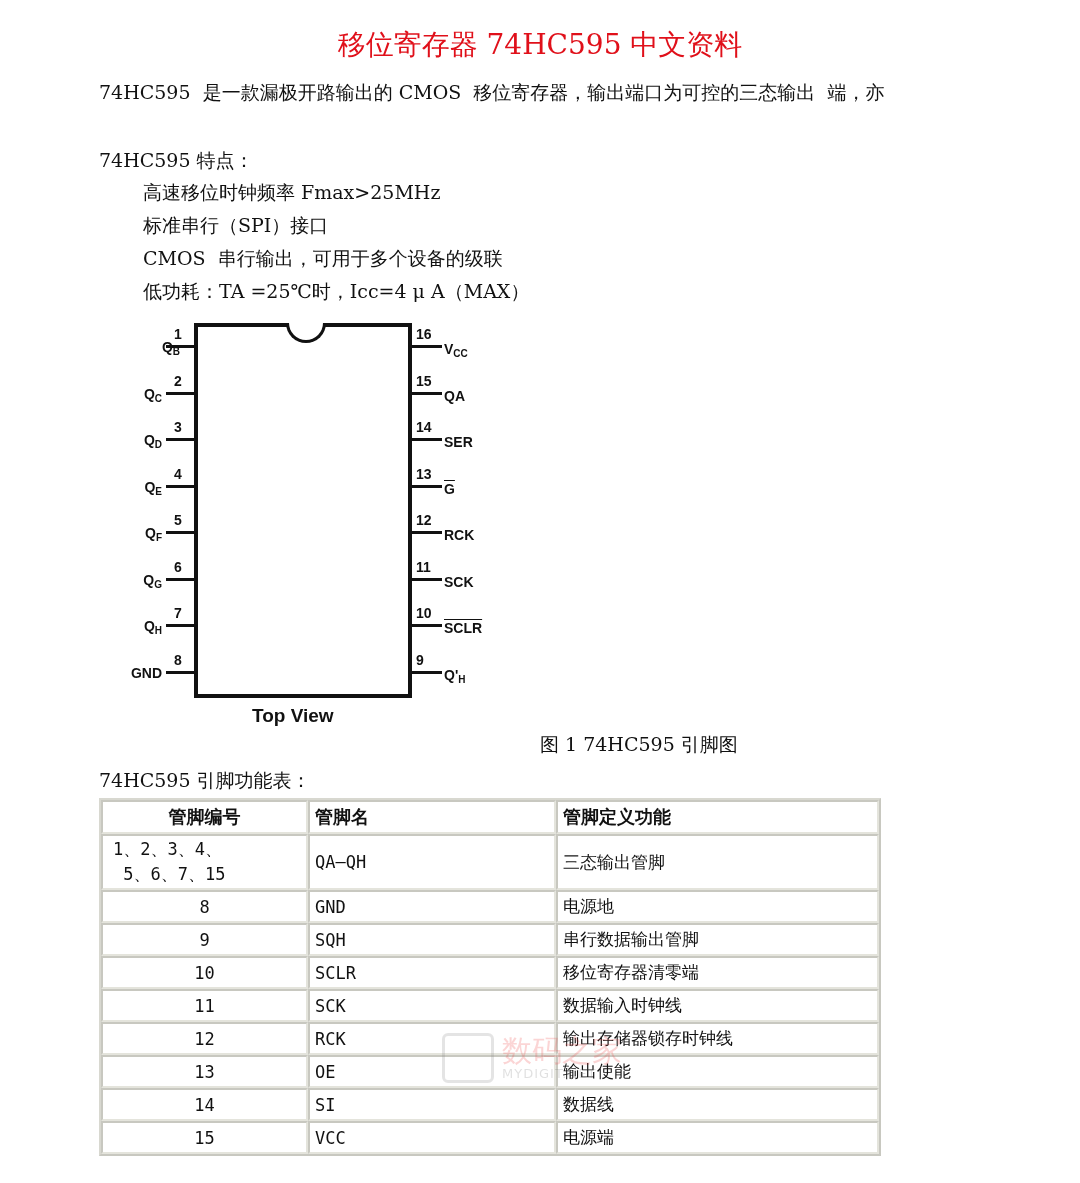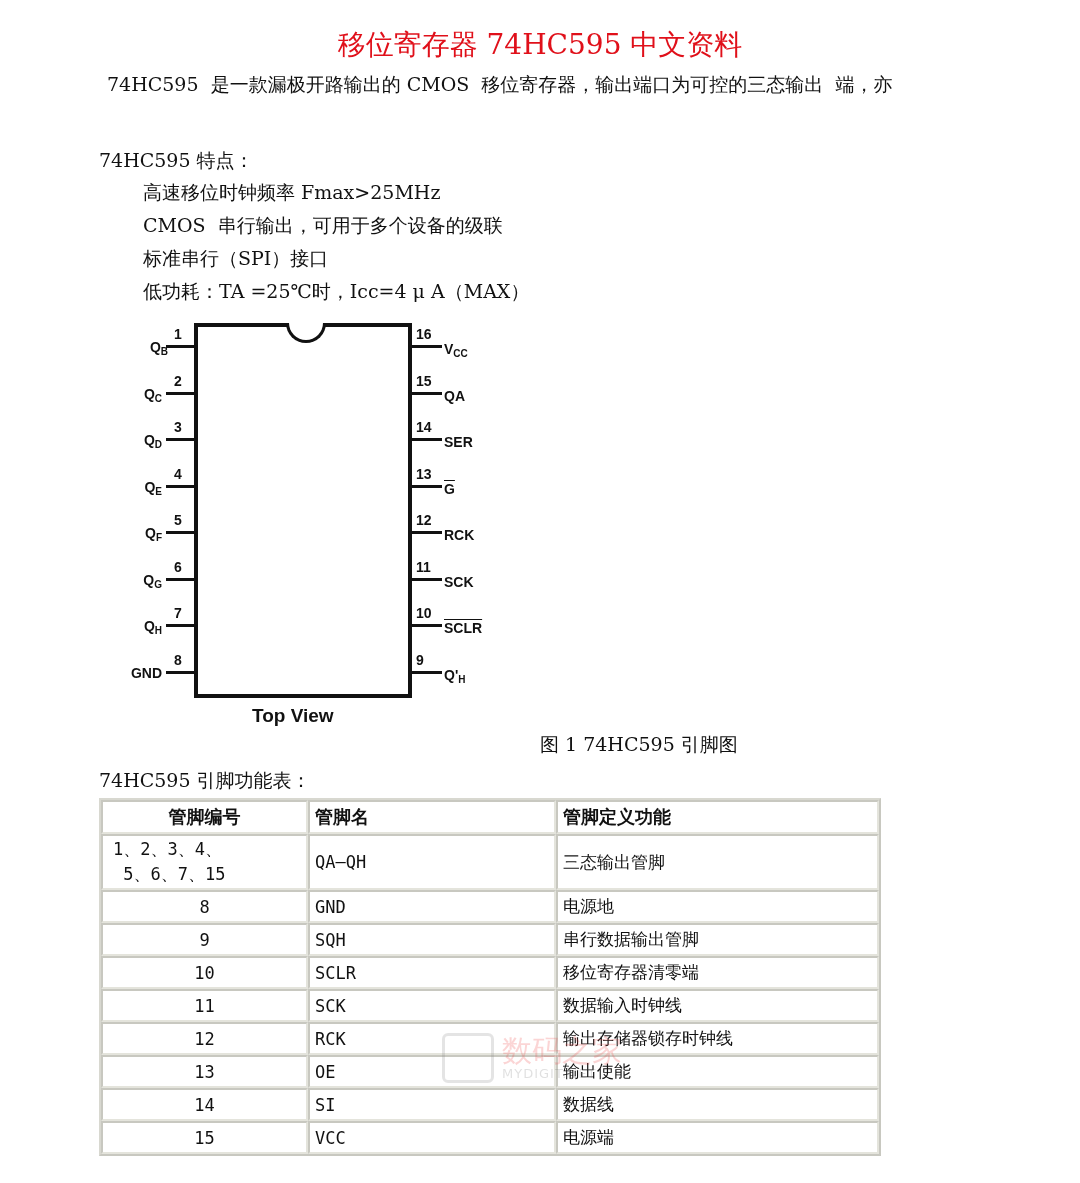--- a/index.html
+++ b/index.html
@@ -12,21 +12,21 @@
       position: absolute; left: 0; top: 26px; width: 1080px;
       text-align: center; font-size: 28px; color: #e0101a;
       font-family: "DejaVu Serif", "Liberation Serif", serif;
       letter-spacing: 0px;
     }
     .para {
       position: absolute; left: 99px; width: 880px;
       font-size: 19px; line-height: 31px;
       font-family: "DejaVu Serif", "Liberation Serif", serif;
     }
-    .intro { top: 69px; margin-left: 8px; }
+    .intro { top: 77px; }
     .feat-head { top: 145px; }
     .feat-list { position: absolute; left: 143px; top: 176px; font-size: 19px; line-height: 33px;
       font-family: "DejaVu Serif", "Liberation Serif", serif; }
     .feat-list div { white-space: nowrap; }
 
     
     .chip-wrap { position: absolute; left: 120px; top: 315px; width: 380px; height: 420px; }
     .chip-body {
       position: absolute; left: 74px; top: 8px; width: 218px; height: 375px;
       border: 4px solid #111; box-sizing: border-box; background: #fff;
@@ -87,33 +87,33 @@
 
 <div class="title" style="color: rgb(224, 16, 26);">移位寄存器 74HC595 中文资料</div>
 
 <div class="para intro">
   <div style="white-space:pre;">74HC595  是一款漏极开路输出的 CMOS  移位寄存器，输出端口为可控的三态输出  端，亦</div>
 </div>
 
 <div class="para feat-head">74HC595 特点：</div>
 <div class="feat-list">
   <div style="white-space:pre;">高速移位时钟频率 Fmax&gt;25MHz</div>
+  <div style="white-space:pre;">标准串行（SPI）接口</div>
   <div style="white-space:pre;">CMOS  串行输出，可用于多个设备的级联</div>
-  <div style="white-space:pre;">标准串行（SPI）接口</div>
   <div style="white-space:pre;">低功耗：TA =25℃时，Icc=4 μ A（MAX）</div>
 </div>
 
 <div class="chip-wrap">
   <div class="chip-body">
     <div class="notch"></div>
   </div>
   <div id="pins">
       <div class="pin-line" style="left: 46px; top: 30px;"></div>
       <div class="pin-num" style="left: 54px; top: 11px;">1</div>
-      <div class="pin-lbl" style="right: 332px; top: 24px; text-align: right;"><span>Q</span><sub>B</sub></div>
+      <div class="pin-lbl" style="right: 320px; top: 24px; text-align: right;"><span>Q</span><sub>B</sub></div>
       <div class="pin-line" style="left: 46px; top: 76.5px;"></div>
       <div class="pin-num" style="left: 54px; top: 57.5px;">2</div>
       <div class="pin-lbl" style="right: 338px; top: 70.5px;"><span>Q</span><sub>C</sub></div>
       <div class="pin-line" style="left: 46px; top: 123px;"></div>
       <div class="pin-num" style="left: 54px; top: 104px;">3</div>
       <div class="pin-lbl" style="right: 338px; top: 117px;"><span>Q</span><sub>D</sub></div>
       <div class="pin-line" style="left: 46px; top: 169.5px;"></div>
       <div class="pin-num" style="left: 54px; top: 150.5px;">4</div>
       <div class="pin-lbl" style="right: 338px; top: 163.5px;"><span>Q</span><sub>E</sub></div>
       <div class="pin-line" style="left: 46px; top: 216px;"></div>

